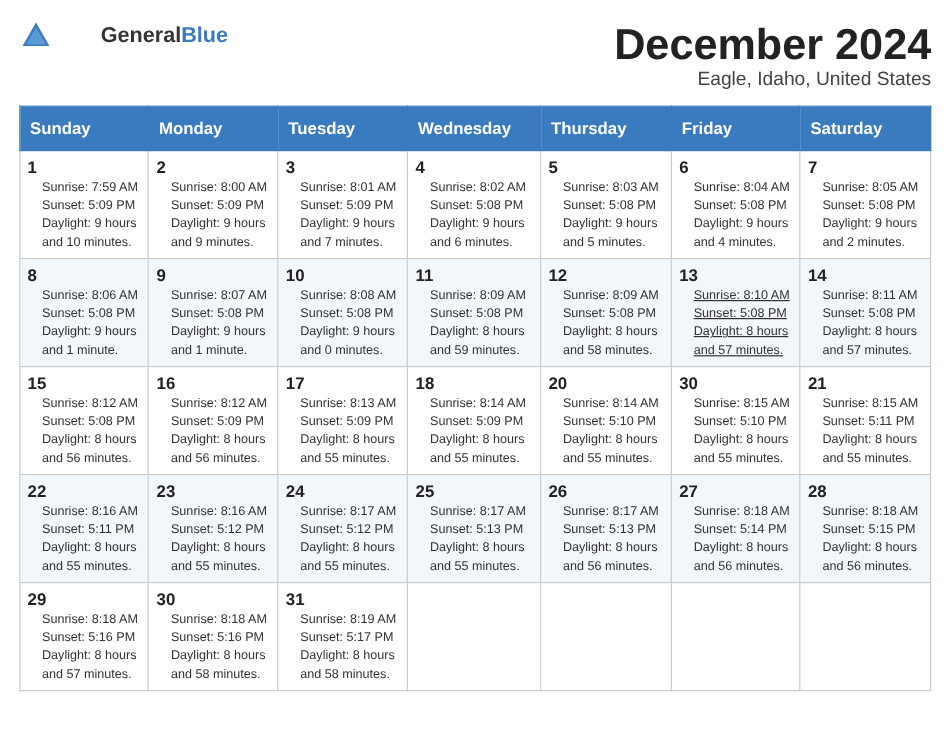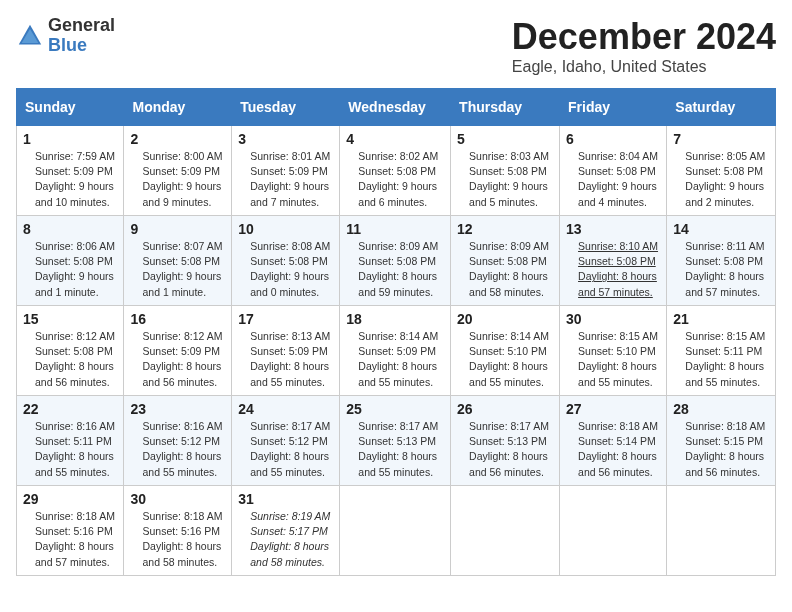--- a/index.html
+++ b/index.html
@@ -15,40 +15,41 @@
       justify-content: space-between;
       align-items: flex-start;
       margin-bottom: 12px;
     }
     .logo {
       display: flex;
       align-items: center;
     }
     .logo-text {
       display: flex;
-      flex-direction: column;
+      flex-direction: row;
       line-height: 1.1;
+      margin-left: 36px;
     }
     .logo-general {
       font-size: 18px;
       font-weight: bold;
       color: #333;
     }
     .logo-blue {
       font-size: 18px;
       font-weight: bold;
       color: #3a7abf;
     }
     .logo-icon {
       width: 28px;
       height: 28px;
       margin-right: 4px;
     }
     .title-section {
-      text-align: left;
+      text-align: right;
     }
     .month-title {
       font-size: 36px;
       font-weight: bold;
       color: #222;
     }
     .location {
       font-size: 16px;
       color: #444;
     }
@@ -318,21 +319,21 @@
 Daylight: 8 hours and 57 minutes.</div>
         </td>
         <td>
           <span class="day-number">30</span>
           <div class="day-info" style="white-space: pre-line;">Sunrise: 8:18 AM
 Sunset: 5:16 PM
 Daylight: 8 hours and 58 minutes.</div>
         </td>
         <td>
           <span class="day-number">31</span>
-          <div class="day-info" style="white-space: pre-line; font-style: italic;">Sunrise: 8:19 AM
+          <div class="day-info" style="white-space: pre-line;">Sunrise: 8:19 AM
 Sunset: 5:17 PM
 Daylight: 8 hours and 58 minutes.</div>
         </td>
         <td class="empty-cell"></td>
         <td class="empty-cell"></td>
         <td class="empty-cell"></td>
         <td class="empty-cell"></td>
       </tr>
     </tbody>
 </table>

